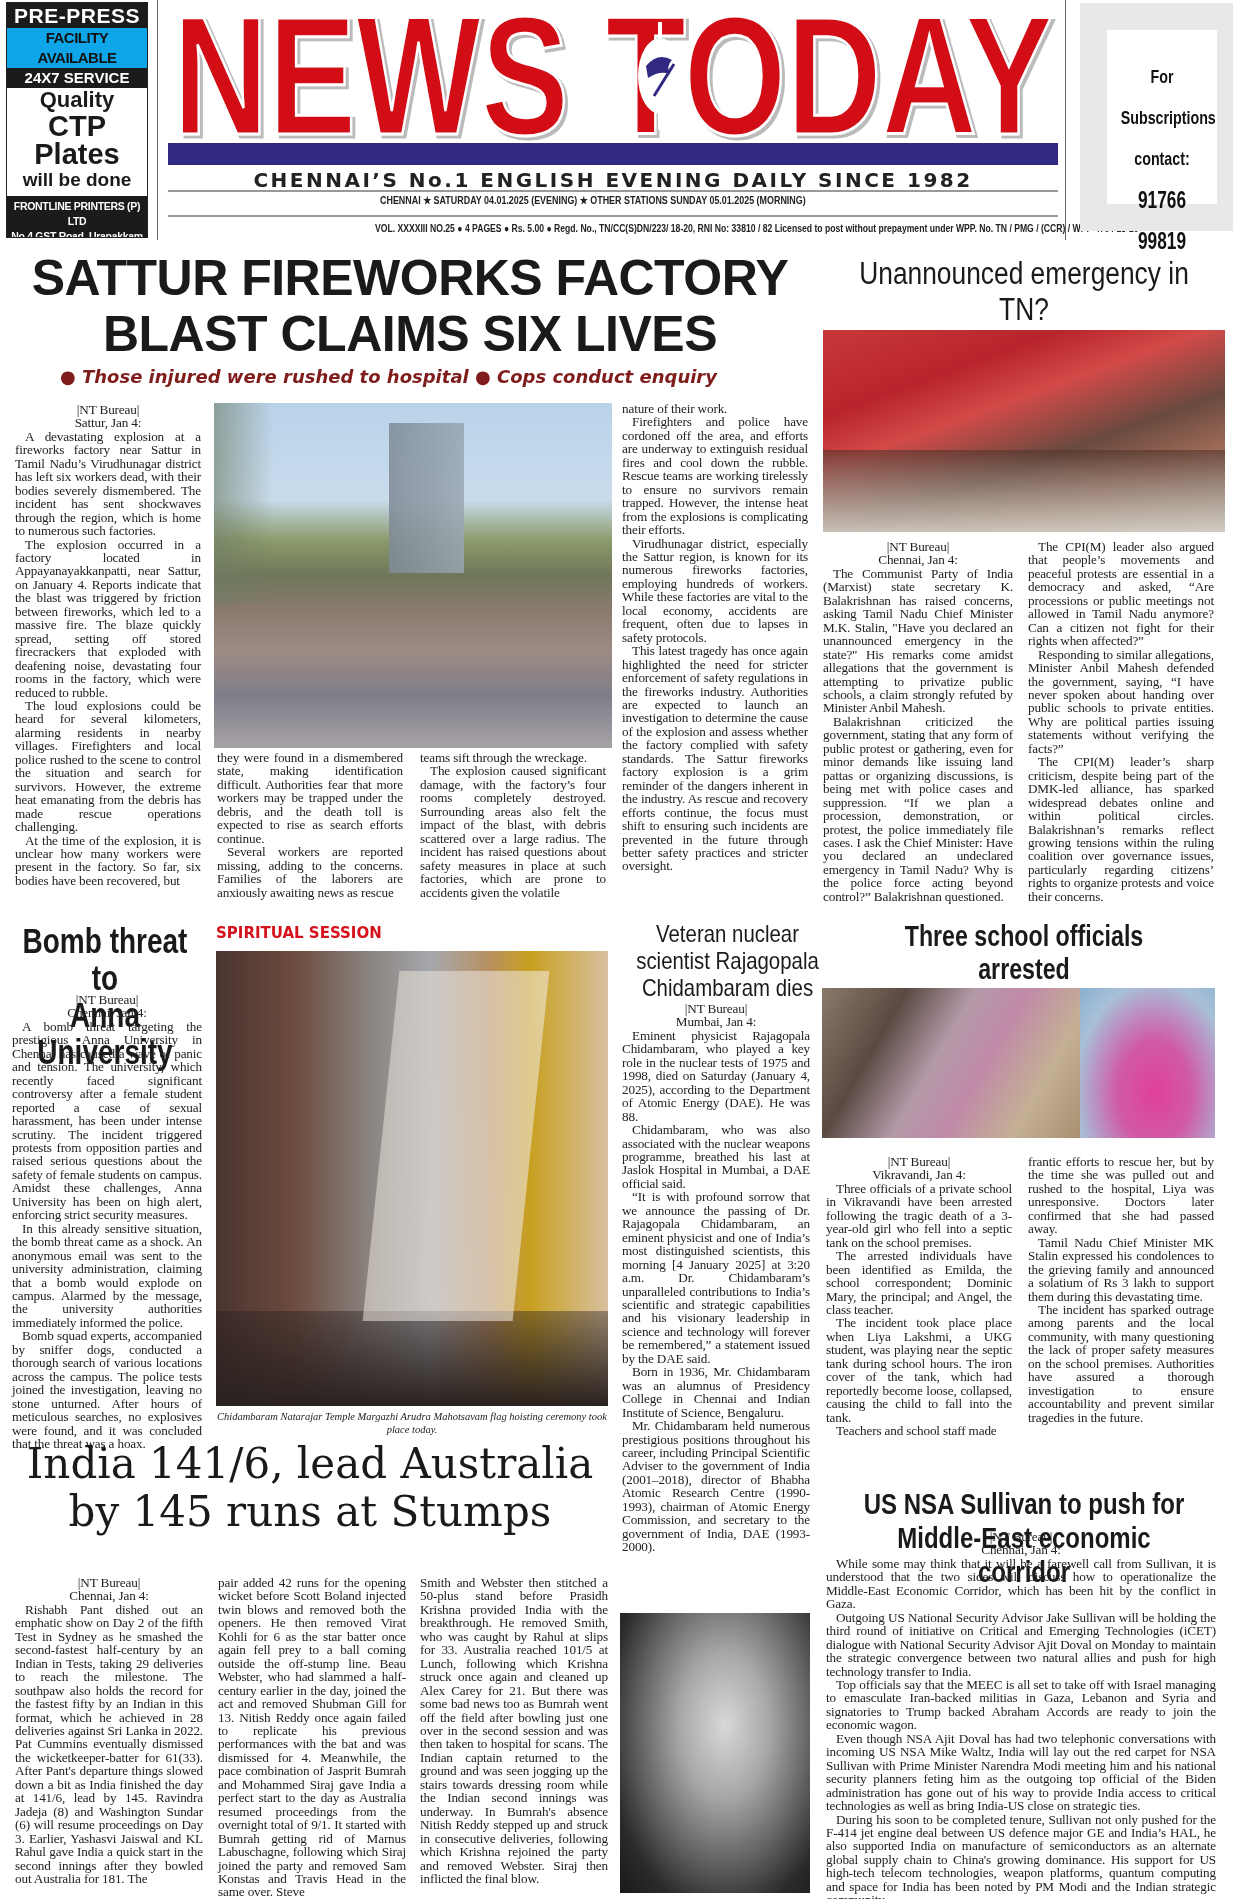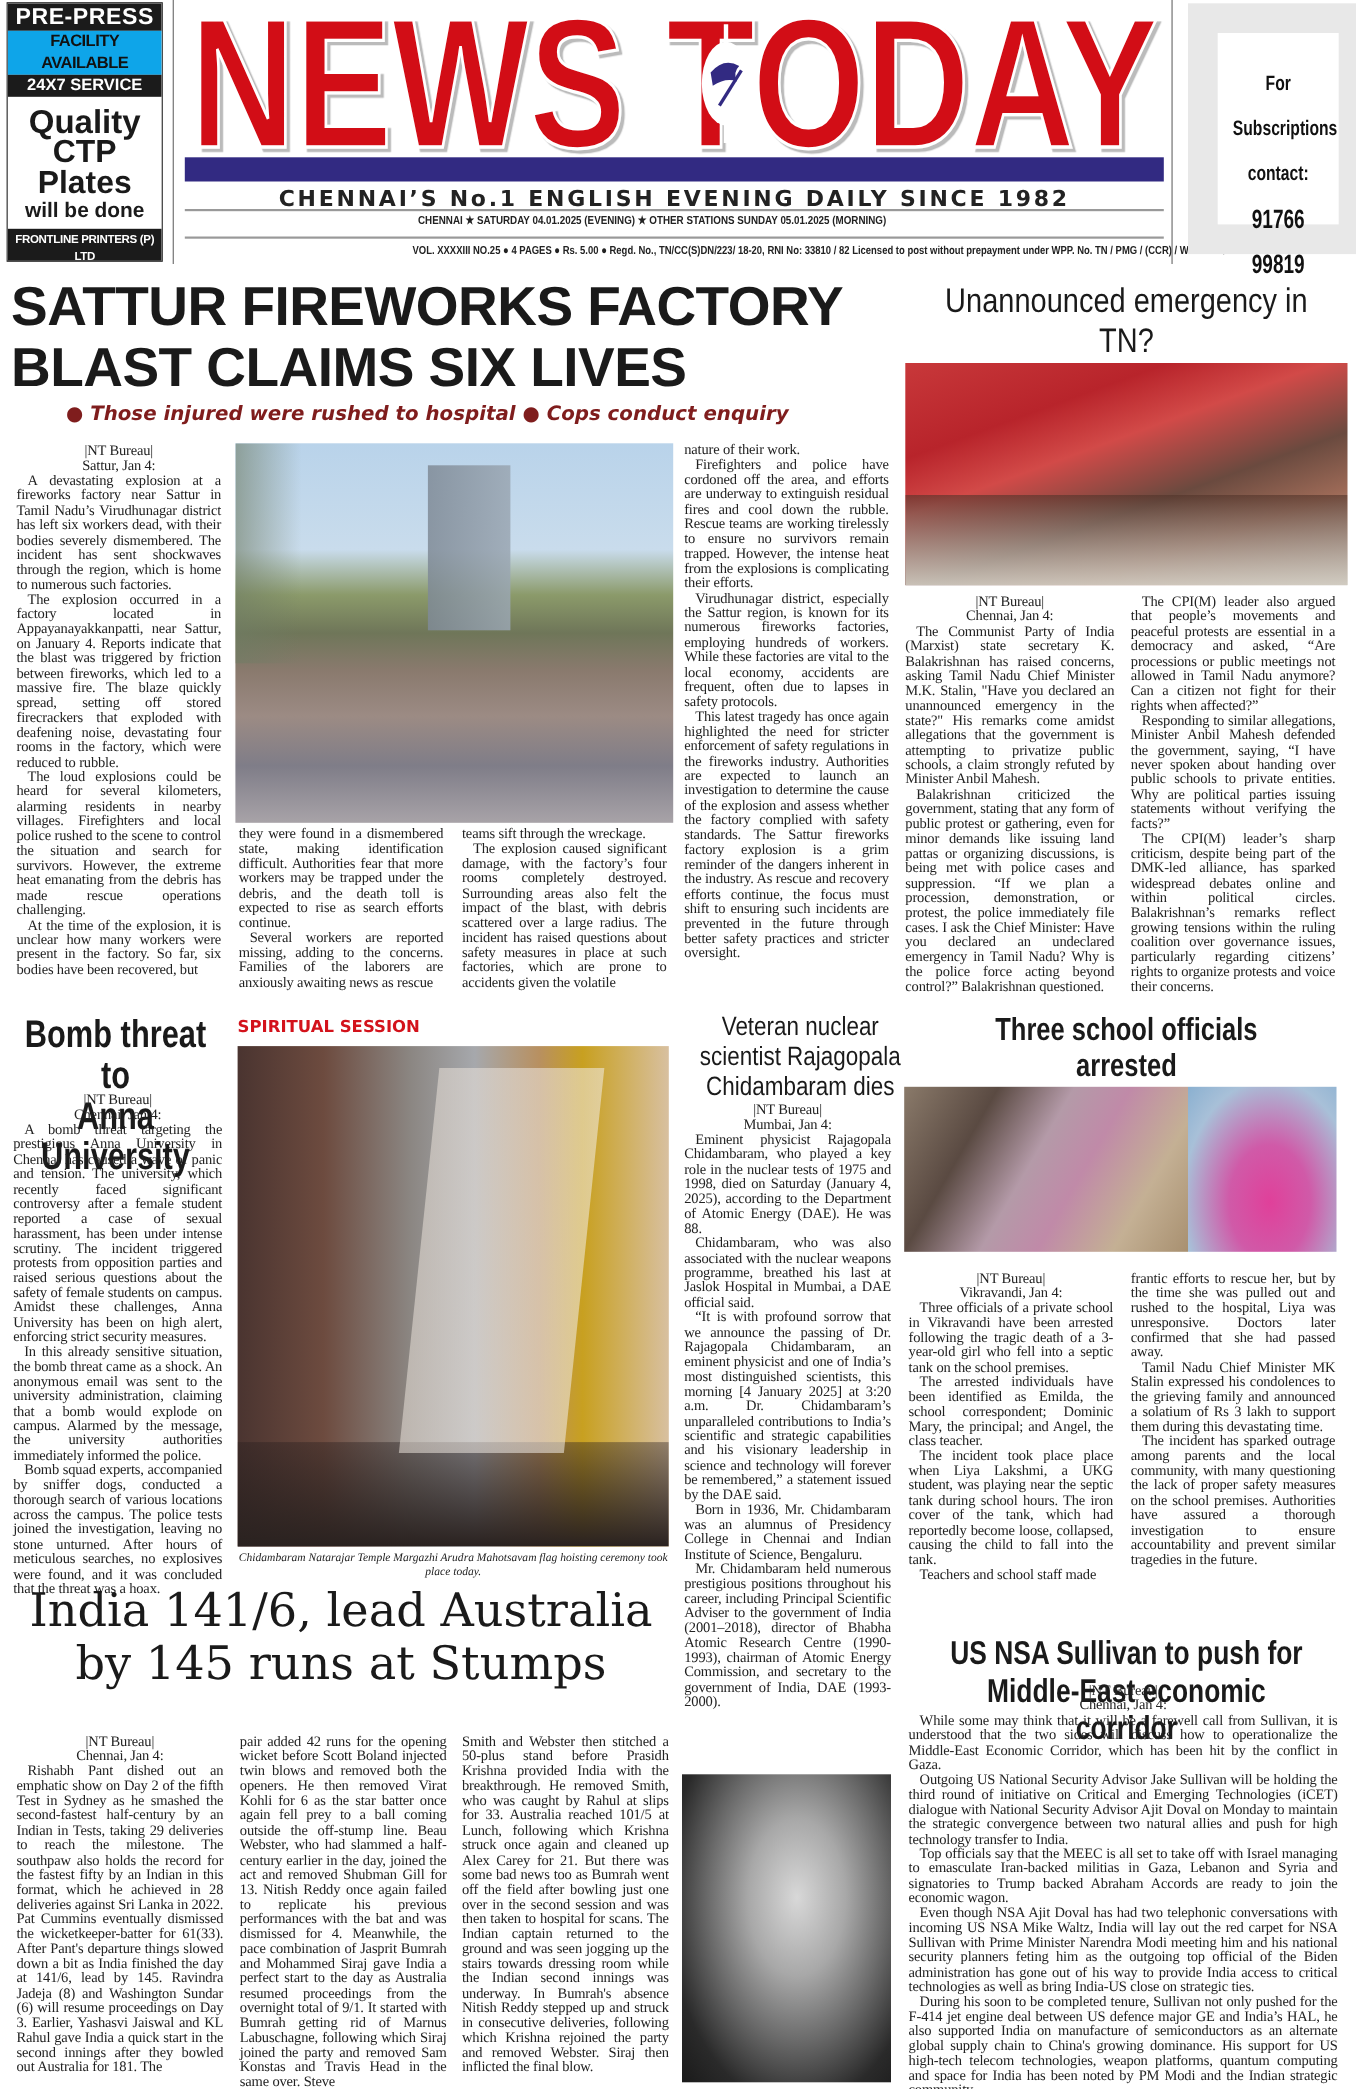--- a/index.html
+++ b/index.html
@@ -5,38 +5,38 @@
 *{box-sizing:border-box;margin:0;padding:0}
 html,body{width:1233px;height:1899px;background:#fff;overflow:hidden}
 body{position:relative;font-family:"DejaVu Serif",serif;color:#1a1a1a}
 .abs{position:absolute}
 
 .ad-left{left:6px;top:2px;width:142px;height:236px;border:1px solid #222;background:#fff;text-align:center;font-family:"Liberation Sans",sans-serif;font-weight:bold;overflow:hidden}
 .ad-left .blk{background:#1b1b1b;color:#fff}
 .ad-left .l1{font-size:21px;line-height:25px;letter-spacing:0.5px}
 .ad-left .l2{font-size:15px;line-height:20px;color:#111;background:#0ea5e9;letter-spacing:-0.5px}
 .ad-left .l3{font-size:15px;line-height:20px}
-.ad-left .l4{font-size:30px;line-height:24px;margin-top:12px}
+.ad-left .l4{font-size:22px;line-height:24px;margin-top:0}
 .ad-left .l5{font-size:29px;line-height:28px}
 .ad-left .l6{font-size:19px;line-height:24px}
 .ad-left .foot{margin-top:4px;padding:3px 1px;font-size:10.5px;line-height:15px;letter-spacing:-0.3px}
 .vline{background:#666;width:1px}
 .logo{left:168px;top:6px;width:890px;height:135px}
 .logo svg{width:100%;height:100%}
 .blue-bar{left:168px;top:143px;width:890px;height:22px;background:#322a82}
 .tagline{left:168px;top:168px;width:890px;text-align:center;font-family:"DejaVu Sans",sans-serif;font-weight:bold;font-size:20px;letter-spacing:2.5px;color:#222}
 .rule{background:#999;height:2px}
 .dateline{left:380px;top:194px;font-family:"Liberation Sans",sans-serif;font-size:10.5px;font-weight:bold;color:#222;transform:scaleX(0.85);transform-origin:left}
 .regline{left:375px;top:222px;font-family:"Liberation Sans",sans-serif;font-size:10.5px;font-weight:bold;color:#222;transform:scaleX(0.82);transform-origin:left;white-space:nowrap}
 .sub-box{left:1080px;top:3px;width:164px;height:228px;background:#e8e8e8;padding:27px}
 .sub-inner{background:#fff;width:100%;height:100%;text-align:center;font-family:"Liberation Sans",sans-serif;font-weight:bold;color:#111;padding-top:26px}
 .sub-inner div{font-size:19px;line-height:41px;transform:scaleX(0.75)}
 .sub-inner .ph{font-size:24px;transform:scaleX(0.72)}
 
-.hl-sans{font-family:"Liberation Sans",sans-serif;font-weight:bold;text-align:left;color:#1a1a1a}
+.hl-sans{font-family:"Liberation Sans",sans-serif;font-weight:bold;text-align:center;color:#1a1a1a}
 .hl-cond{font-family:"Liberation Sans",sans-serif;font-weight:bold;text-align:center;color:#1a1a1a;transform:scaleX(0.8);transform-origin:center}
 .hl-light{font-family:"Liberation Sans",sans-serif;font-weight:normal;text-align:center;color:#1a1a1a;transform:scaleX(0.85)}
 .h-main{left:10px;top:250px;width:800px;font-size:50px;line-height:56px;letter-spacing:-0.5px}
 .kicker{left:60px;top:366px;width:720px;text-align:left;font-family:"DejaVu Sans",sans-serif;font-weight:bold;font-style:italic;font-size:18px;color:#7f1d1d}
 .h-cpi{left:815px;top:256px;width:418px;font-size:31px;line-height:36px}
 
 .col{font-size:10.6px;line-height:13.45px;text-align:justify;color:#222;letter-spacing:-0.15px;font-family:"Liberation Serif",serif;font-size:13.2px}
 .col p{text-indent:10px}
 .byline{text-align:center;text-indent:0 !important}
 .photo{overflow:hidden}

